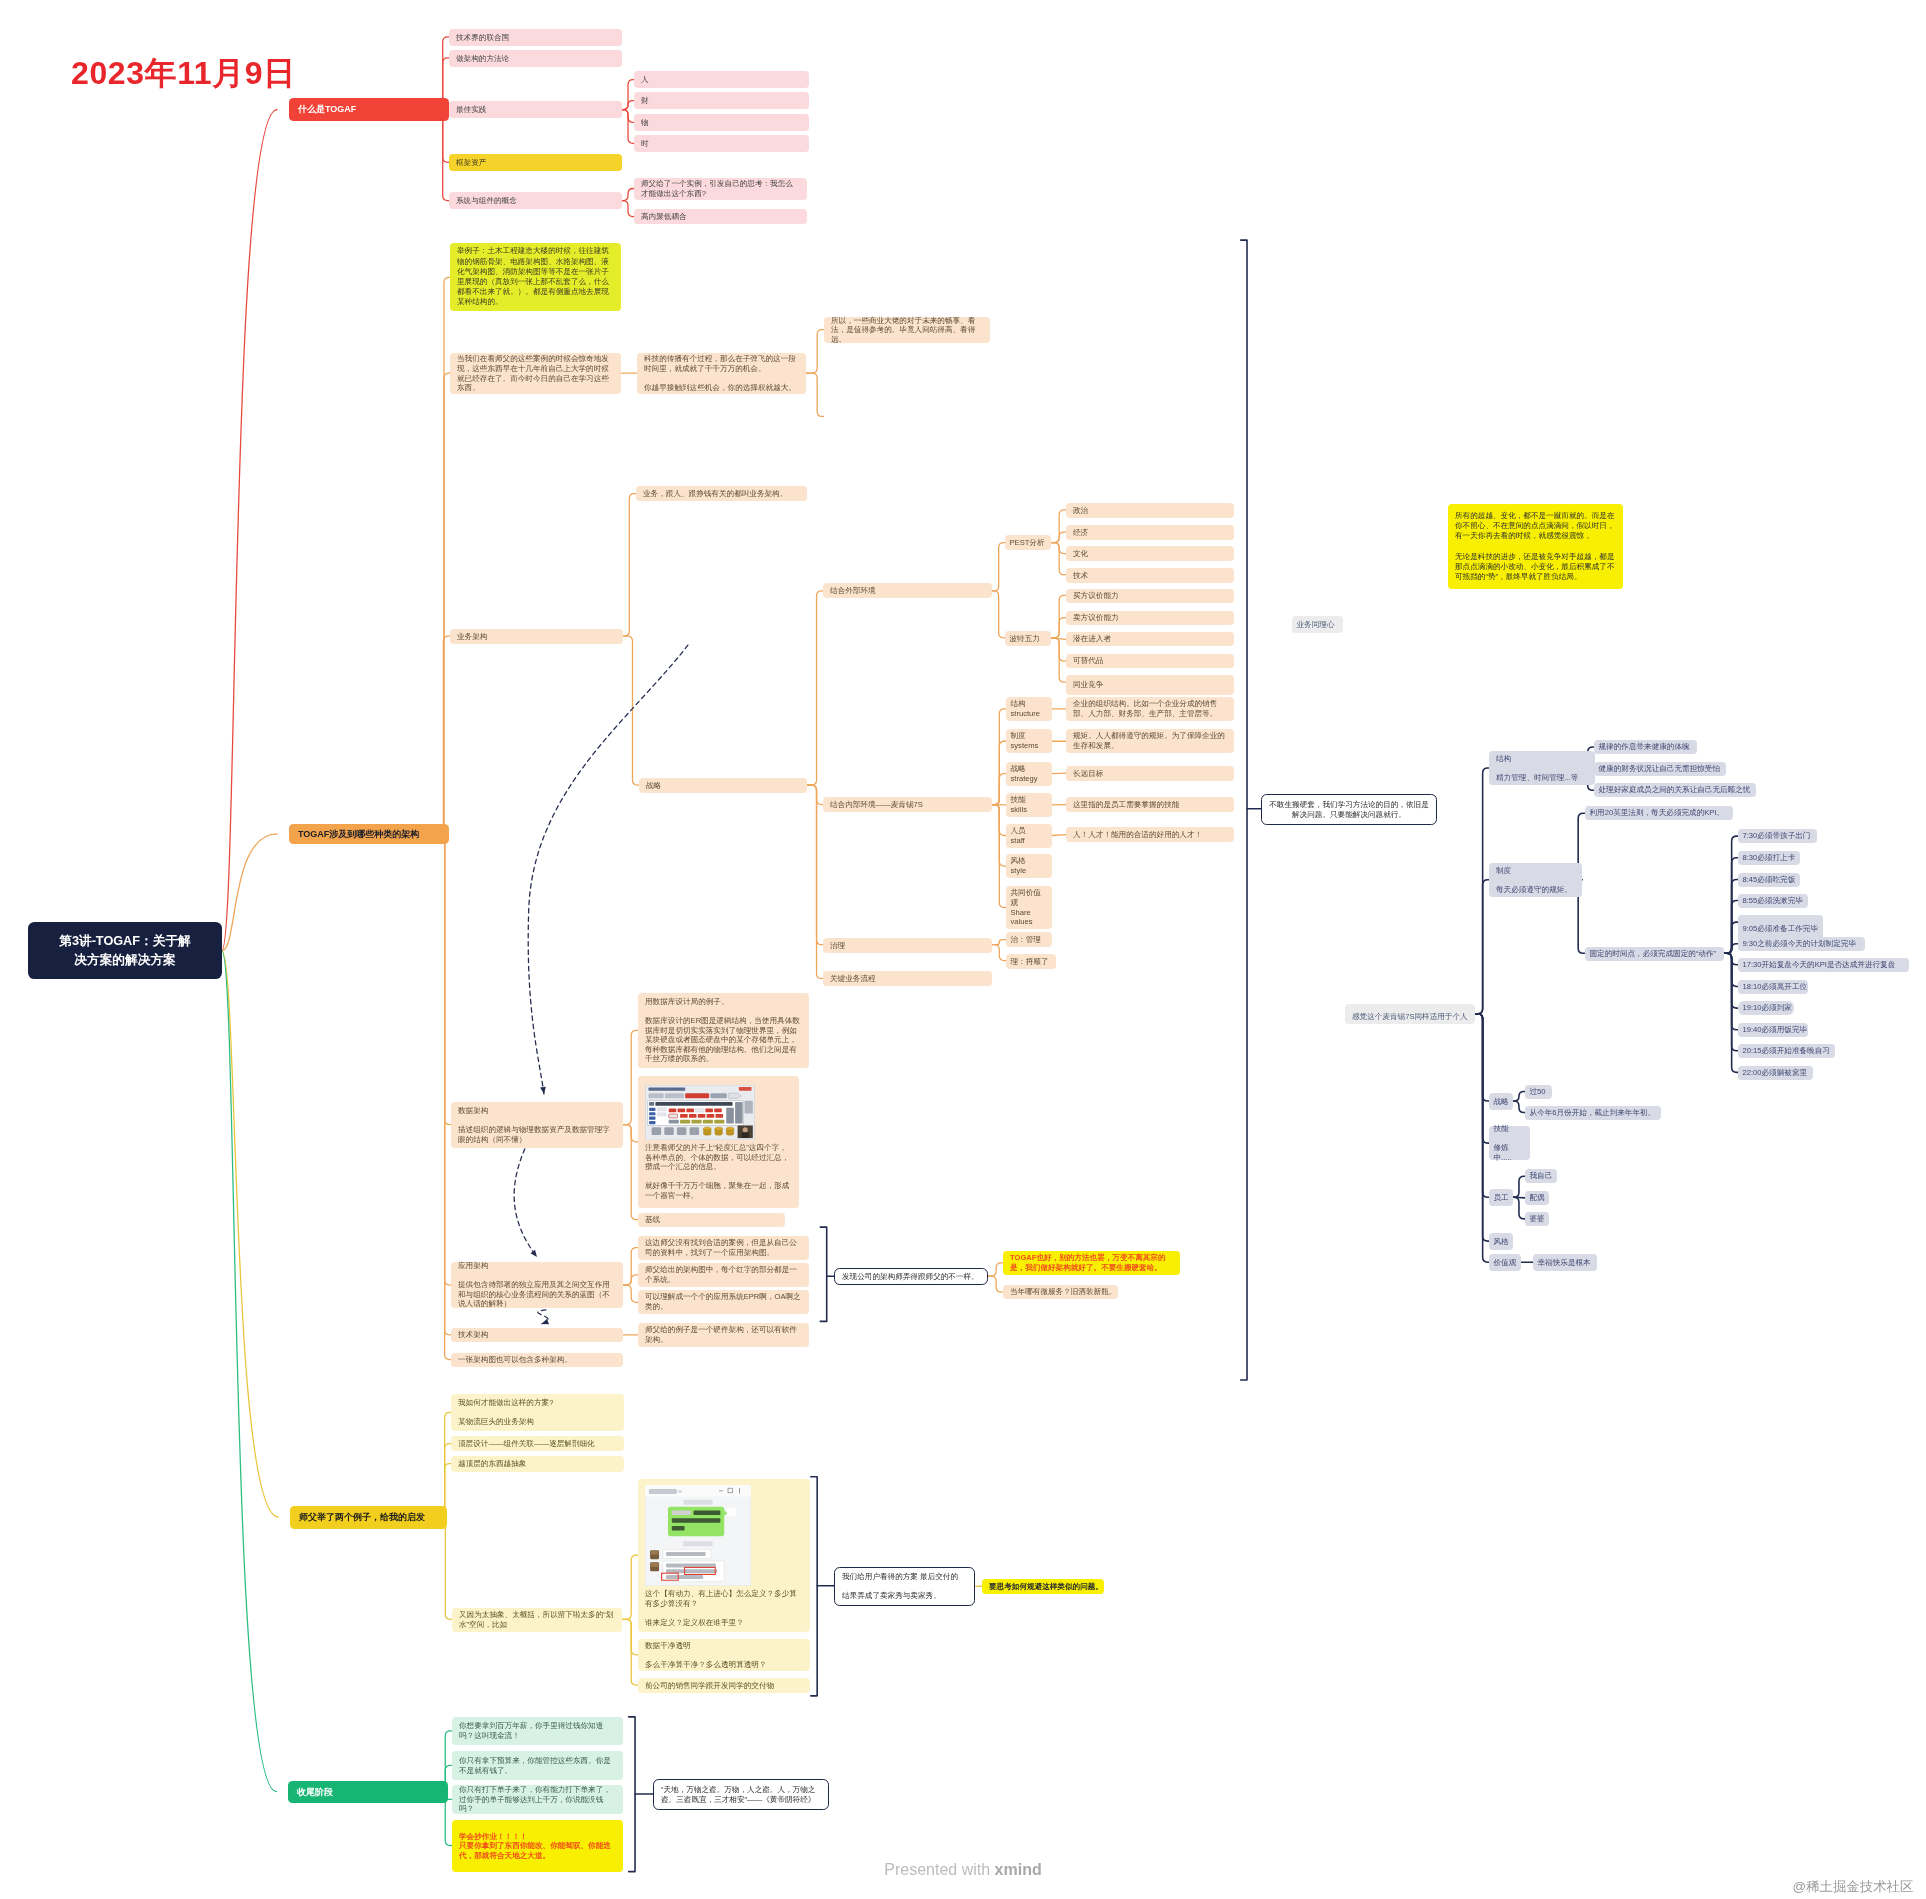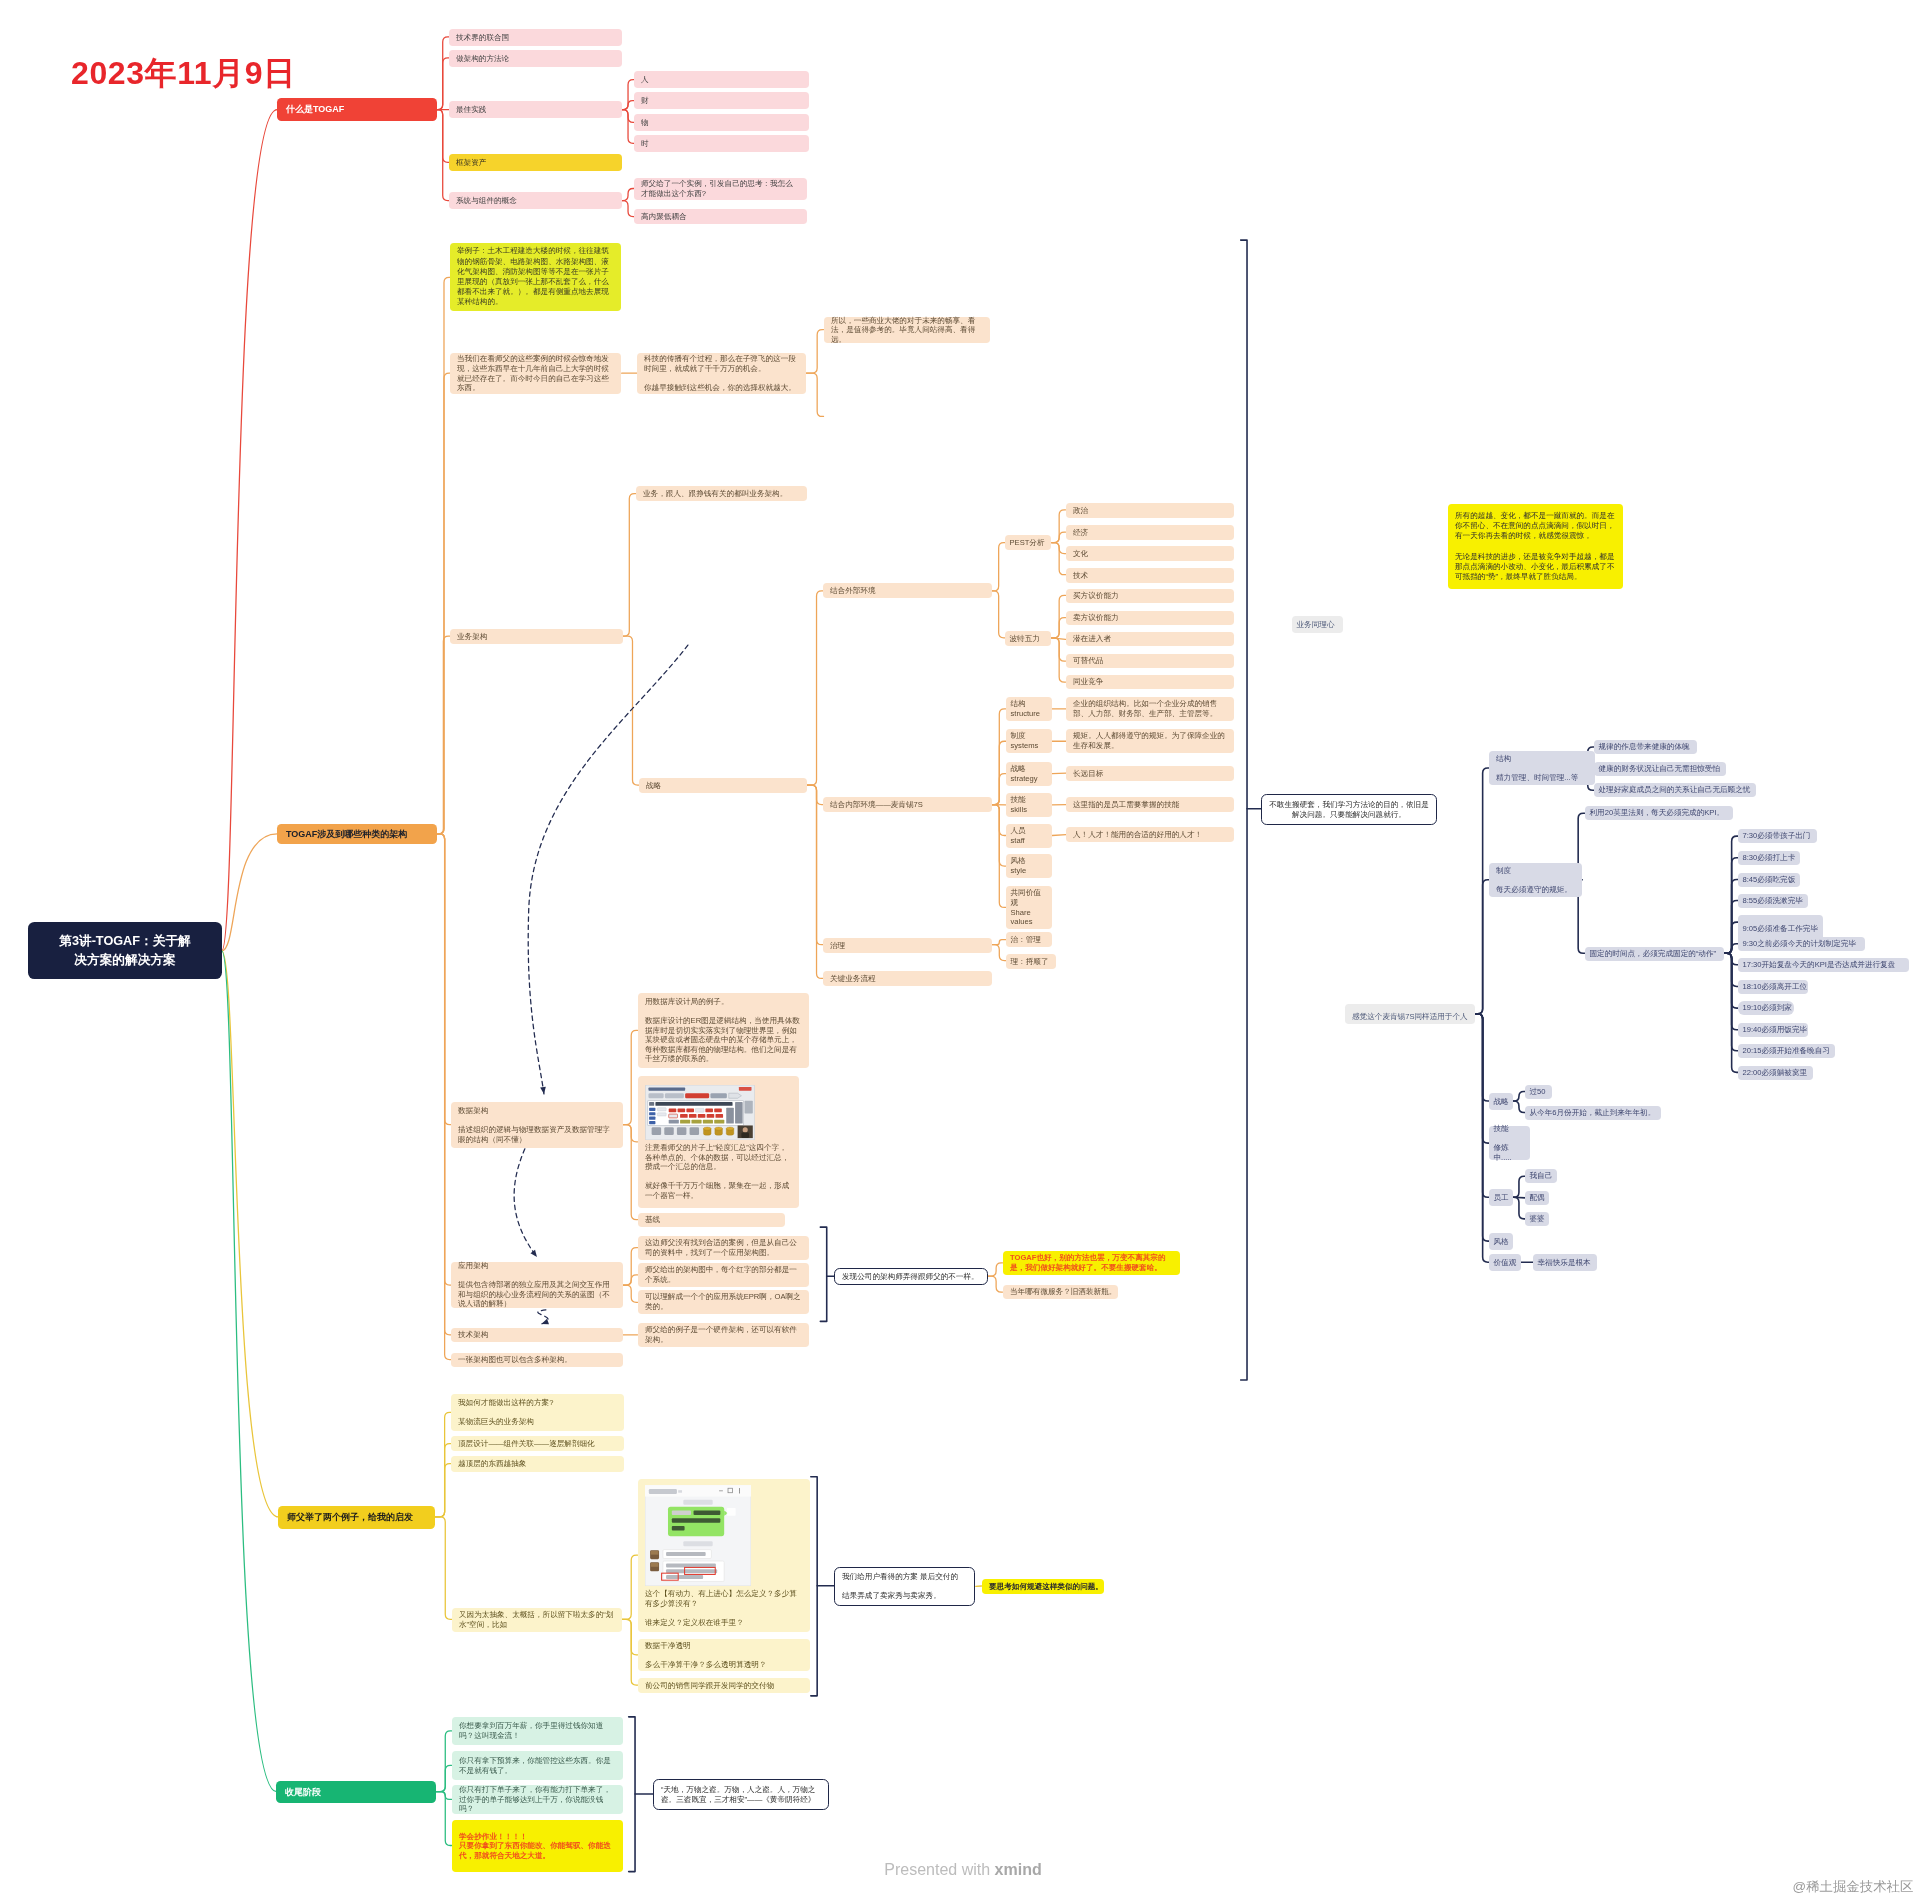--- a/index.html
+++ b/index.html
@@ -4,21 +4,21 @@
 <style>
   html,body{margin:0;padding:0;background:#ffffff;}
   body{font-family:"Liberation Sans","DejaVu Sans",sans-serif;}
   #canvas{position:relative;width:1926px;height:1899px;background:#ffffff;overflow:hidden;}
   #wires{position:absolute;left:0;top:0;z-index:0;}
   .node{position:absolute;z-index:2;box-sizing:border-box;display:flex;flex-direction:column;justify-content:center;
         border-radius:3.8px;padding:2.5px 7px;font-size:7.6px;line-height:9.6px;color:#4b4b4b;}
   .node .t{white-space:pre-wrap;}
   .node.nw .t{white-space:pre;}
   .root{background:#182040;color:#ffffff;font-weight:bold;font-size:12.7px;line-height:19px;text-align:center;border-radius:6.4px;}
-  .head{font-weight:bold;font-size:9px;line-height:10.8px;border-radius:4.5px;padding:5px 9px;}
+  .head{font-weight:bold;font-size:9px;line-height:10.8px;border-radius:4.5px;padding:5px 9px;margin-left:12px;}
   .hred{background:#f04236;color:#ffffff;}
   .horange{background:#f2a34b;color:#20222a;}
   .hyellow{background:#f2ce1e;color:#1c1c1c;}
   .hgreen{background:#17b573;color:#ffffff;}
   .pink{background:#fbd9dc;color:#424242;}
   .gold{background:#f6d32b;color:#3a3420;}
   .peach{background:#fbe3cd;color:#5d4b34;}
   .lightyellow{background:#fcf3cb;color:#5e511f;}
   .mint{background:#d7f2e4;color:#3a5a4c;}
   .gray7s{background:#d8dae6;color:#3f4770;}
@@ -265,21 +265,21 @@
     </div>
     <div class="node peach nw" style="left: 1066px; top: 611px; width: 168px; height: 14px;">
       <span class="t">卖方议价能力</span>
     </div>
     <div class="node peach nw" style="left: 1066px; top: 632px; width: 168px; height: 14px;">
       <span class="t">潜在进入者</span>
     </div>
     <div class="node peach nw" style="left: 1066px; top: 654px; width: 168px; height: 14px;">
       <span class="t">可替代品</span>
     </div>
-    <div class="node peach nw" style="left: 1066px; top: 675px; width: 168px; height: 14px;">
+    <div class="node peach nw" style="left: 1066px; top: 675px; width: 168px; height: 20px;">
       <span class="t">同业竞争</span>
     </div>
     <div class="node peach nw" style="left: 823px; top: 797px; width: 169px; height: 14.6px;">
       <span class="t">结合内部环境——麦肯锡7S</span>
     </div>
     <div class="node peach sm" style="left: 1006px; top: 697px; width: 46px; height: 24px;">
       <span class="t">结构
 structure</span>
     </div>
     <div class="node peach" style="left: 1066px; top: 697px; width: 168px; height: 24px;">

